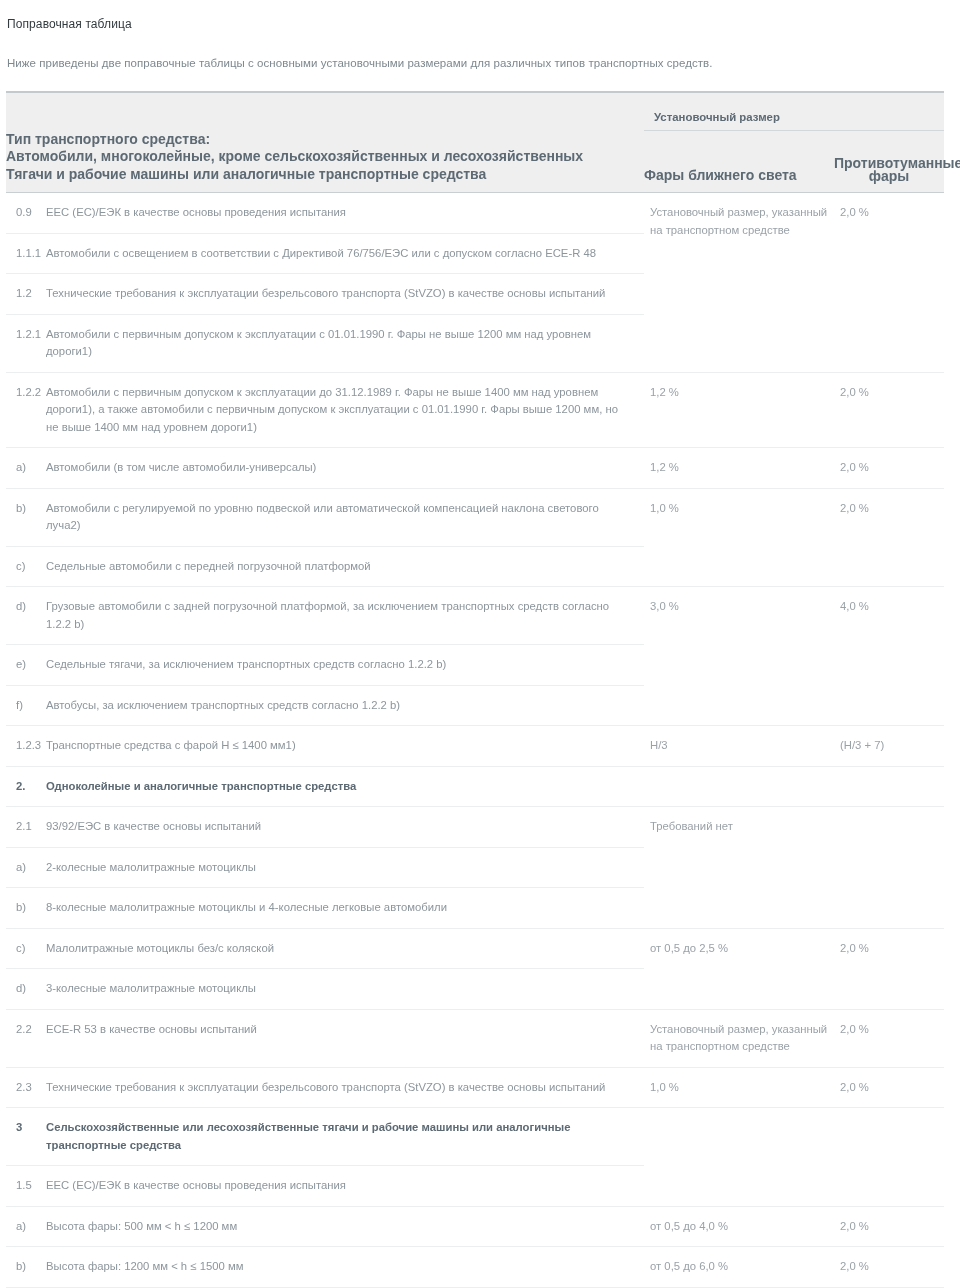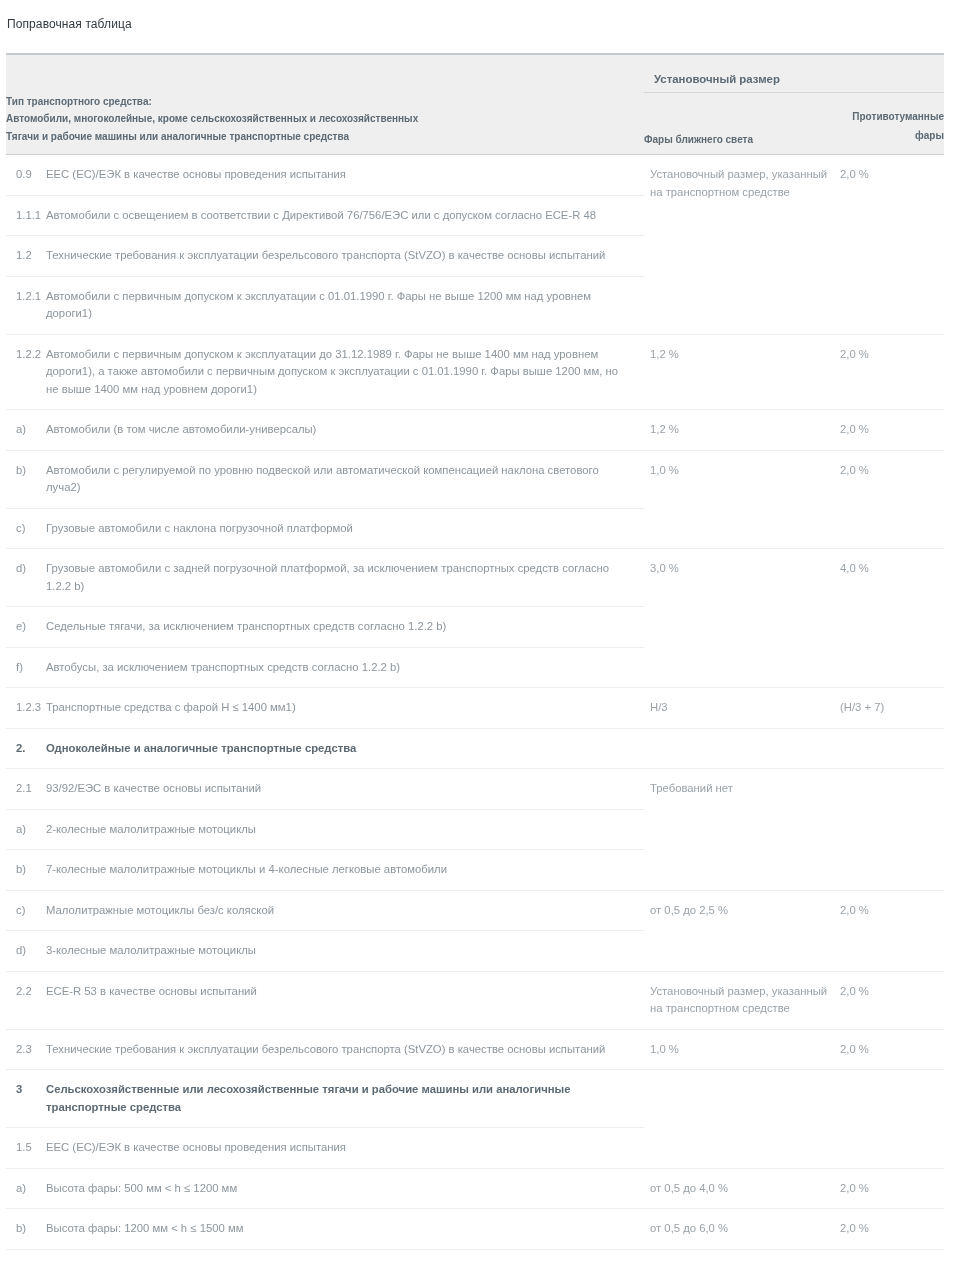--- a/index.html
+++ b/index.html
@@ -72,39 +72,39 @@
     padding: 0 0 7px 10px;
   }
   thead tr.grp th.blank-left {
     border-bottom: none;
   }
   thead tr.sub th {
     background: #efefef;
     vertical-align: bottom;
     font-weight: bold;
     color: #5d6a74;
-    font-size: 10px;
+    font-size: 14px;
     padding: 0 0 9px 0;
     border-bottom: 1px solid #c8ced2;
     height: 42px;
   }
   th.vehicle-type {
     background: #efefef;
     text-align: left;
     vertical-align: bottom;
     font-weight: bold;
     color: #5d6a74;
     font-size: 11.4px;
     line-height: 17.5px;
     padding: 0 0 8px 10px;
     border-bottom: 1px solid #c8ced2;
   }
   th.vehicle-type .vt-line { display: block; white-space: nowrap; }
   th.h-low { text-align: left; padding-left: 12px; }
-  th.h-fog { text-align: right; padding-left: 12px; line-height: 19px; }
+  th.h-fog { text-align: center; padding-left: 12px; line-height: 13px; }
 
   
   tbody td {
     vertical-align: top;
     padding: 11px 0 11px 0;
     line-height: 17.5px;
     border-bottom: 1px solid #eceff0;
   }
   tbody td.num {
     padding-left: 10px;
@@ -130,20 +130,21 @@
     color: #5d6a74;
   }
 </style>
 </head>
 <body>
 
 <div class="page">
 
   <h1 class="page-title">Поправочная таблица</h1>
 
+  <p class="intro">Ниже приведены две поправочные таблицы с основными установочными размерами для различных типов транспортных средств.</p>
 
   <div class="table-wrap">
     <table class="corr">
       <colgroup>
         <col class="c-num">
         <col class="c-desc">
         <col class="c-low">
         <col class="c-fog">
       </colgroup>
       <thead>
@@ -193,21 +194,21 @@
             <td class="val" rowspan="1">2,0 %</td>
           </tr>
           <tr>
             <td class="num">b)</td>
             <td class="desc">Автомобили с регулируемой по уровню подвеской или автоматической компенсацией наклона светового луча2)</td>
             <td class="val" rowspan="2">1,0 %</td>
             <td class="val" rowspan="2">2,0 %</td>
           </tr>
           <tr>
             <td class="num">c)</td>
-            <td class="desc">Грузовые автомобили с наклона погрузочной платформой</td>
+            <td class="desc">Седельные автомобили с передней погрузочной платформой</td>
           </tr>
           <tr>
             <td class="num">d)</td>
             <td class="desc">Грузовые автомобили с задней погрузочной платформой, за исключением транспортных средств согласно 1.2.2 b)</td>
             <td class="val" rowspan="3">3,0 %</td>
             <td class="val" rowspan="3">4,0 %</td>
           </tr>
           <tr>
             <td class="num">e)</td>
             <td class="desc">Седельные тягачи, за исключением транспортных средств согласно 1.2.2 b)</td>
@@ -233,21 +234,21 @@
             <td class="desc">93/92/ЕЭС в качестве основы испытаний</td>
             <td class="val" rowspan="3">Требований нет</td>
             <td class="val blank" rowspan="3"></td>
           </tr>
           <tr>
             <td class="num">a)</td>
             <td class="desc">2-колесные малолитражные мотоциклы</td>
           </tr>
           <tr>
             <td class="num">b)</td>
-            <td class="desc">7-колесные малолитражные мотоциклы и 4-колесные легковые автомобили</td>
+            <td class="desc">8-колесные малолитражные мотоциклы и 4-колесные легковые автомобили</td>
           </tr>
           <tr>
             <td class="num">c)</td>
             <td class="desc">Малолитражные мотоциклы без/с коляской</td>
             <td class="val" rowspan="2">от 0,5 до 2,5 %</td>
             <td class="val" rowspan="2">2,0 %</td>
           </tr>
           <tr>
             <td class="num">d)</td>
             <td class="desc">3-колесные малолитражные мотоциклы</td>

